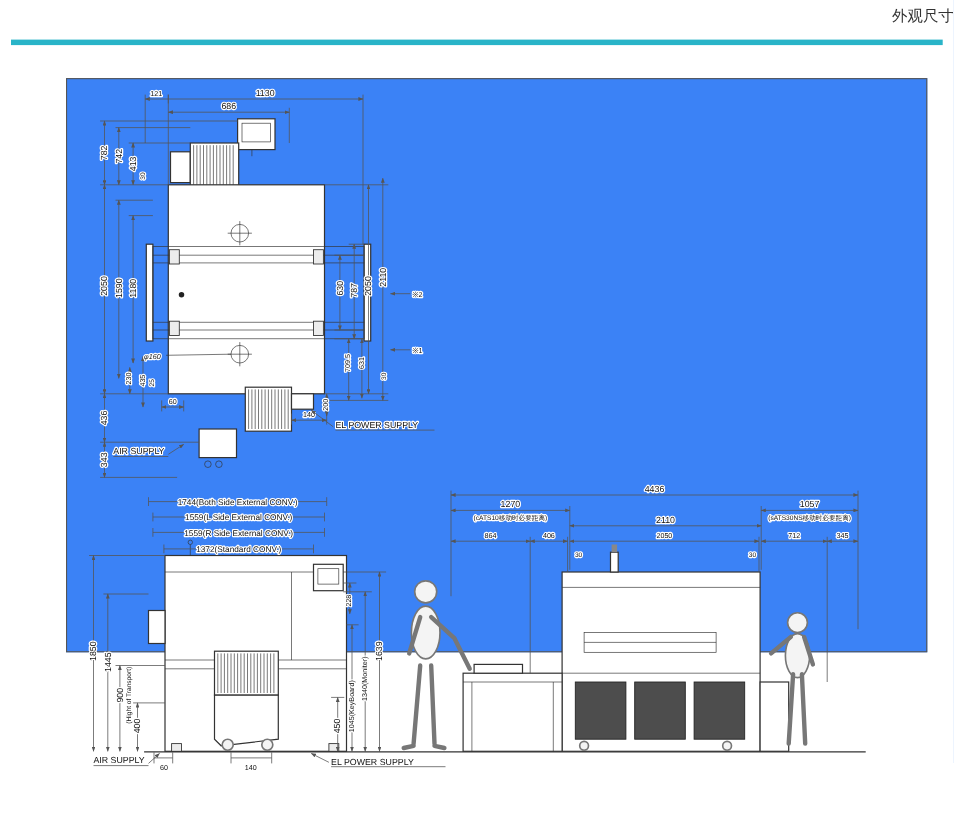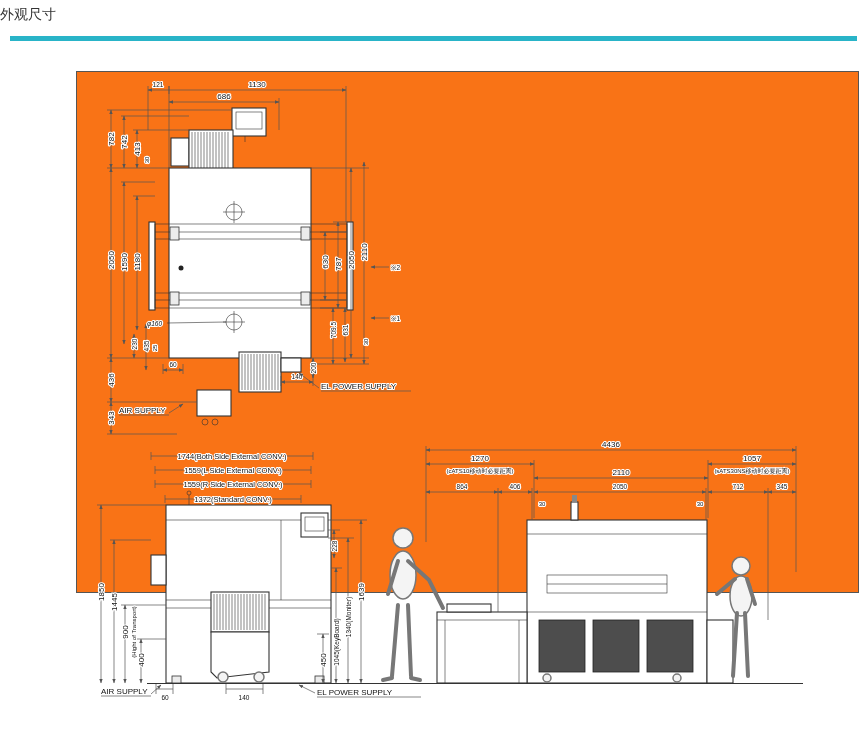--- a/index.html
+++ b/index.html
@@ -1,21 +1,21 @@
 <!DOCTYPE html>
 <html><head>
 <meta charset="utf-8">
 <style>
   html,body{margin:0;padding:0;background:#fff;width:867px;height:741px;
     font-family:"Liberation Sans",sans-serif;position:relative;}
-  #title{position:absolute;left:0;top:6px;width:867px;text-align:left;
+  #title{position:absolute;left:0;top:6px;width:867px;text-align:right;
     font-size:14px;color:#333;}
   #tealbar{position:absolute;left:10px;top:36px;width:847px;height:5px;background:#29b4c8;}
-  #frame{position:absolute;left:76px;top:71px;width:783px;height:522px;
-    border:1.5px solid #555;background:#f97316;box-sizing:border-box;}
+  #frame{position:absolute;left:60px;top:71px;width:783px;height:522px;
+    border:1.5px solid #555;background:#3b82f6;box-sizing:border-box;}
   svg{display:block;}
   text{font-family:"Liberation Sans",sans-serif;font-size:8px;fill:#111;
     stroke:#fff;stroke-width:2.2px;paint-order:stroke;stroke-linejoin:round;}
   .dt{text-anchor:middle;}
   .rt{text-anchor:middle;dominant-baseline:central;}
   .s{font-size:6.5px;}
   .xs{font-size:6px;}
   .b{font-size:7.5px;}
   .dl{stroke:#555;stroke-width:.7;fill:none;}
   .ol{stroke:#333;stroke-width:1.1;fill:#fff;}

